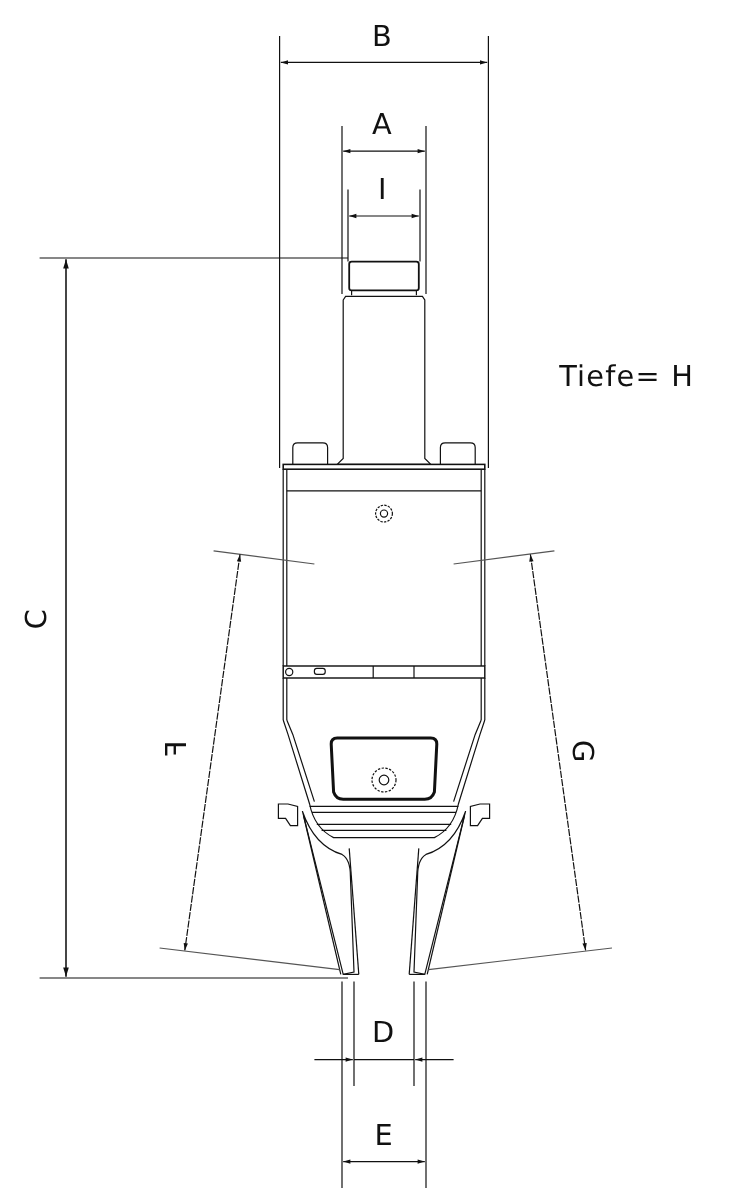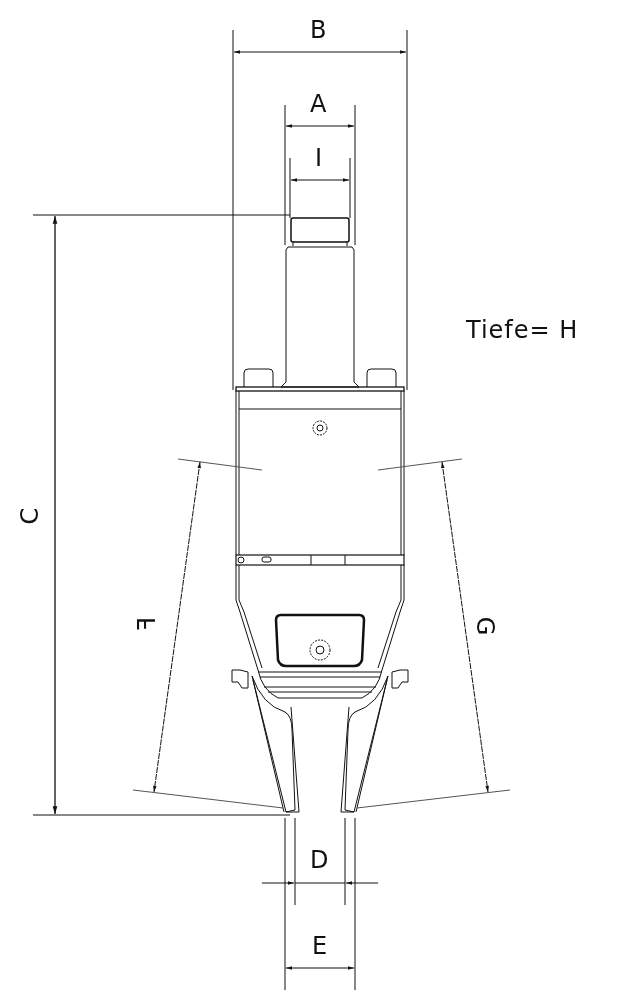--- a/index.html
+++ b/index.html
@@ -138,13 +138,13 @@
 </svg>
 
 <div class="lbl" style="left:310px; top:18px;">B</div>
 <div class="lbl" style="left:310px; top:92px;">A</div>
 <div class="lbl" style="left:315px; top:146px;">I</div>
 <div class="lbl rot-c" style="left:22px; top:504px;">C</div>
 <div class="lbl rot-f" style="left:140px; top:612px;">F</div>
 <div class="lbl rot-g" style="left:476px; top:614px;">G</div>
 <div class="lbl" style="left:310px; top:848px;">D</div>
 <div class="lbl" style="left:312px; top:934px;">E</div>
-<div class="lbl" style="left:466px; top:302px; letter-spacing:1px;margin-top:16px;">Tiefe= H</div>
+<div class="lbl" style="left:466px; top:302px; letter-spacing:1px;">Tiefe= H</div>
 
 </body></html>

